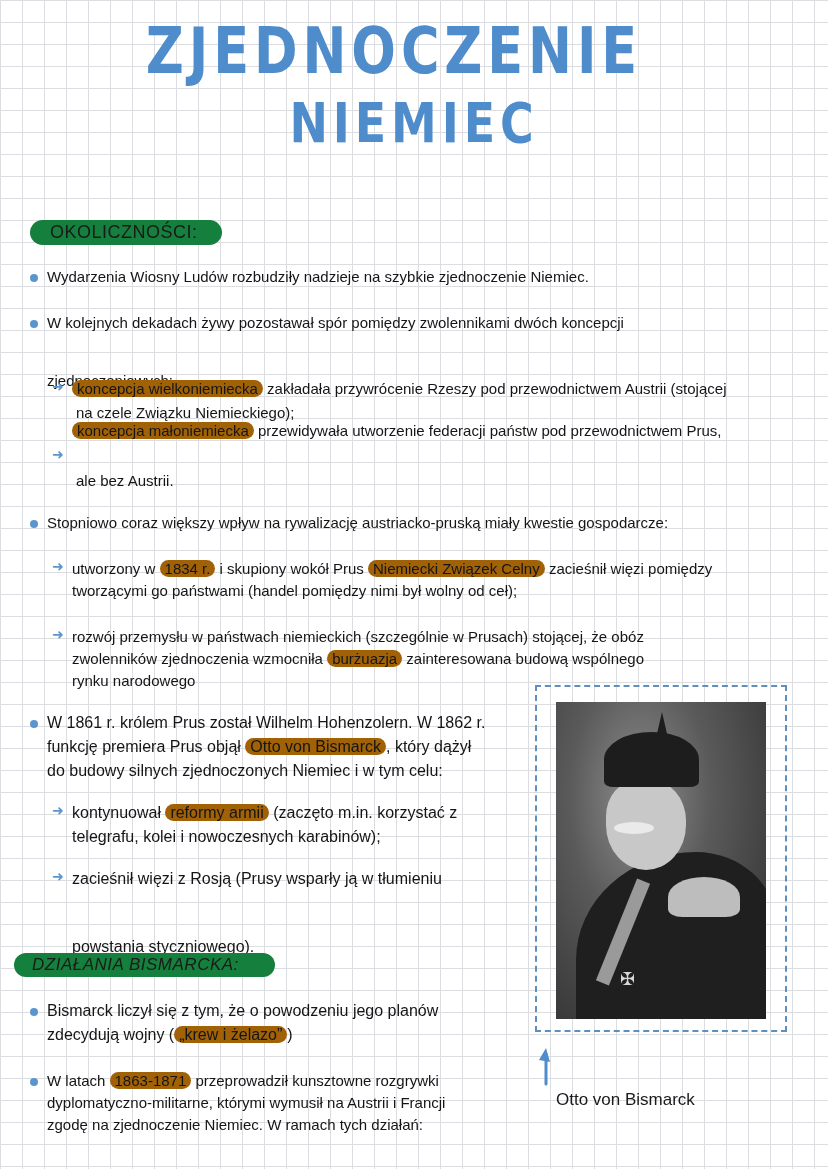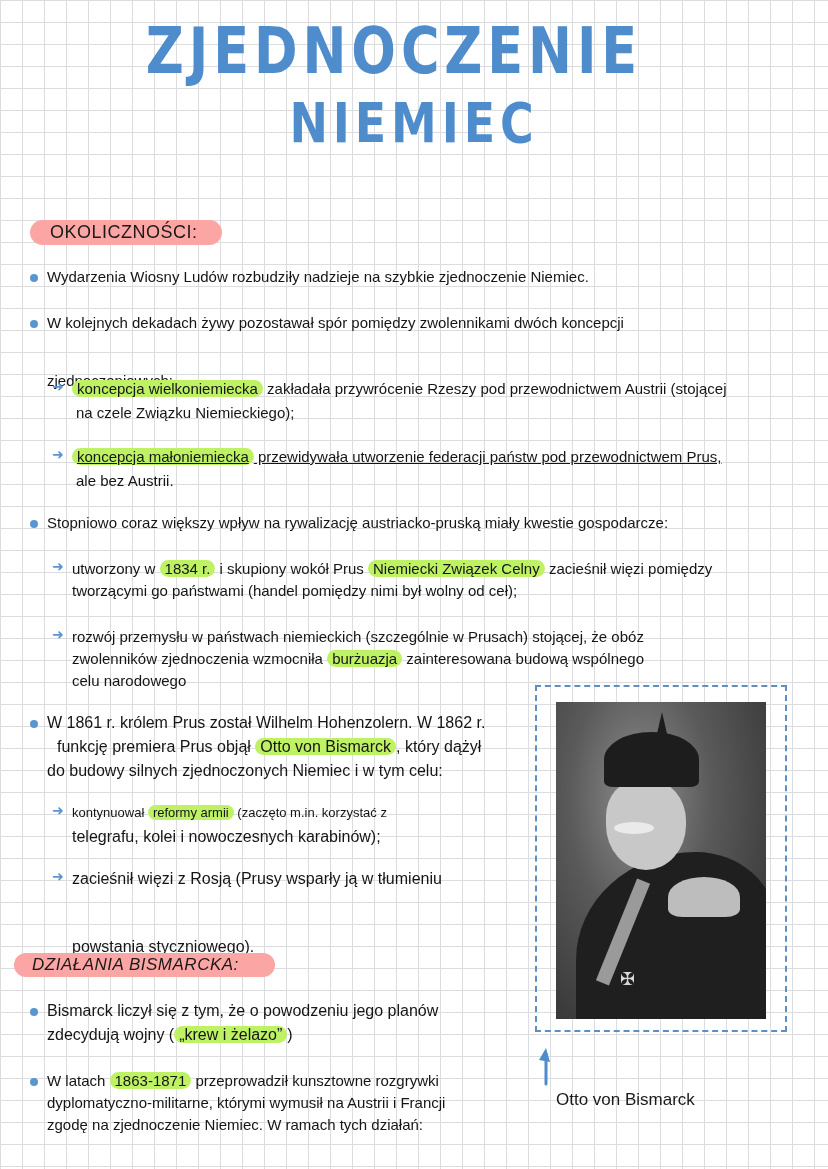--- a/index.html
+++ b/index.html
@@ -15,30 +15,30 @@
     color: #1a1a1a;
   }
   .title-line {
     position: absolute; left: 0; width: 828px; text-align: center;
     color: #4e8ccc; font-family: "DejaVu Sans", sans-serif;
     font-weight: bold; letter-spacing: 6px; transform: scaleX(0.82);
   }
   #title1 { top: 14px; font-size: 64px; left: -20px; }
   #title2 { top: 90px; font-size: 56px; left: 0px; }
   .section-pill {
-    position: absolute; background: #fca5a5; border-radius: 16px;
+    position: absolute; background: #15803d; border-radius: 16px;
     font-size: 18px; padding: 2px 24px 2px 20px; letter-spacing: 0.5px;
     color: #1a1a1a; font-family: "Liberation Sans", sans-serif;
   }
   .line {
     position: absolute; font-size: 15px; line-height: 22px;
     font-family: "Liberation Sans", sans-serif; white-space: nowrap;
     color: #151515;
   }
-  .hl { background: #bef264; border-radius: 10px; padding: 0 5px; }
+  .hl { background: #a16207; border-radius: 10px; padding: 0 5px; }
   .bullet {
     position: absolute; width: 8px; height: 8px; border-radius: 50%;
     background: #5b95cf;
   }
   .arrow {
     position: absolute; color: #5b95cf; font-size: 14px; font-weight: bold;
   }
   #photo-frame {
     position: absolute; left: 535px; top: 685px; width: 252px; height: 347px;
     border: 2px dashed #5f8fbf; box-sizing: border-box;
@@ -76,50 +76,50 @@
 <div class="line" style="left:47px; top:312px;">W kolejnych dekadach żywy pozostawał spór pomiędzy zwolennikami dwóch koncepcji</div>
 <div class="line" style="left:47px; top:334px;margin-top:36px;">zjednoczeniowych:</div>
 
 <span class="arrow" style="left:52px; top:378px;">➜</span>
 <div class="line" style="left:72px; top:378px;">
   <span class="hl">koncepcja wielkoniemiecka</span><span> zakładała przywrócenie Rzeszy pod przewodnictwem Austrii (stojącej</span>
 </div>
 <div class="line" style="left:76px; top:402px;">na czele Związku Niemieckiego);</div>
 
 <span class="arrow" style="left:52px; top:446px;">➜</span>
-<div class="line" style="left:72px; top:446px;text-decoration:underline;">
+<div class="line" style="left:72px; top:420px;">
   <span class="hl">koncepcja małoniemiecka</span><span> przewidywała utworzenie federacji państw pod przewodnictwem Prus,</span>
 </div>
 <div class="line" style="left:76px; top:470px;">ale bez Austrii.</div>
 
 <span class="bullet" style="left:30px; top:520px;"></span>
 <div class="line" style="left:47px; top:512px;text-align:right;">Stopniowo coraz większy wpływ na rywalizację austriacko-pruską miały kwestie gospodarcze:</div>
 
 <span class="arrow" style="left:52px; top:558px;">➜</span>
 <div class="line" style="left:72px; top:558px;">
   <span>utworzony w </span><span class="hl">1834 r.</span><span> i skupiony wokół Prus </span><span class="hl">Niemiecki Związek Celny</span><span> zacieśnił więzi pomiędzy</span>
 </div>
 <div class="line" style="left:72px; top:580px;">tworzącymi go państwami (handel pomiędzy nimi był wolny od ceł);</div>
 
 <span class="arrow" style="left:52px; top:626px;">➜</span>
 <div class="line" style="left:72px; top:626px;">rozwój przemysłu w państwach niemieckich (szczególnie w Prusach) stojącej, że obóz</div>
 <div class="line" style="left:72px; top:648px;">
   <span>zwolenników zjednoczenia wzmocniła </span><span class="hl">burżuazja</span><span> zainteresowana budową wspólnego</span>
 </div>
-<div class="line" style="left:72px; top:670px;">celu narodowego</div>
+<div class="line" style="left:72px; top:670px;">rynku narodowego</div>
 
 <span class="bullet" style="left:30px; top:720px;"></span>
 <div class="line" style="left:47px; top:712px; font-size:16px;">W 1861 r. królem Prus został Wilhelm Hohenzolern. W 1862 r.</div>
-<div class="line" style="left:57px; top:736px; font-size:16px;">
+<div class="line" style="left:47px; top:736px; font-size:16px;">
   <span>funkcję premiera Prus objął </span><span class="hl">Otto von Bismarck</span><span>, który dążył</span>
 </div>
 <div class="line" style="left:47px; top:760px; font-size:16px;">do budowy silnych zjednoczonych Niemiec i w tym celu:</div>
 
 <span class="arrow" style="left:52px; top:802px;">➜</span>
-<div class="line" style="left:72px; top:802px; font-size:13px;">
+<div class="line" style="left:72px; top:802px; font-size:16px;">
   <span>kontynuował </span><span class="hl">reformy armii</span><span> (zaczęto m.in. korzystać z</span>
 </div>
 <div class="line" style="left:72px; top:826px; font-size:16px;">telegrafu, kolei i nowoczesnych karabinów);</div>
 
 <span class="arrow" style="left:52px; top:868px;">➜</span>
 <div class="line" style="left:72px; top:868px; font-size:16px;">zacieśnił więzi z Rosją (Prusy wsparły ją w tłumieniu</div>
 <div class="line" style="left:72px; top:892px; font-size:16px;margin-top:44px;">powstania styczniowego).</div>
 
 <div class="section-pill" style="left:14px; top:953px; font-size:17px; padding:2px 36px 2px 18px;font-style:italic;">DZIAŁANIA BISMARCKA:</div>
 

